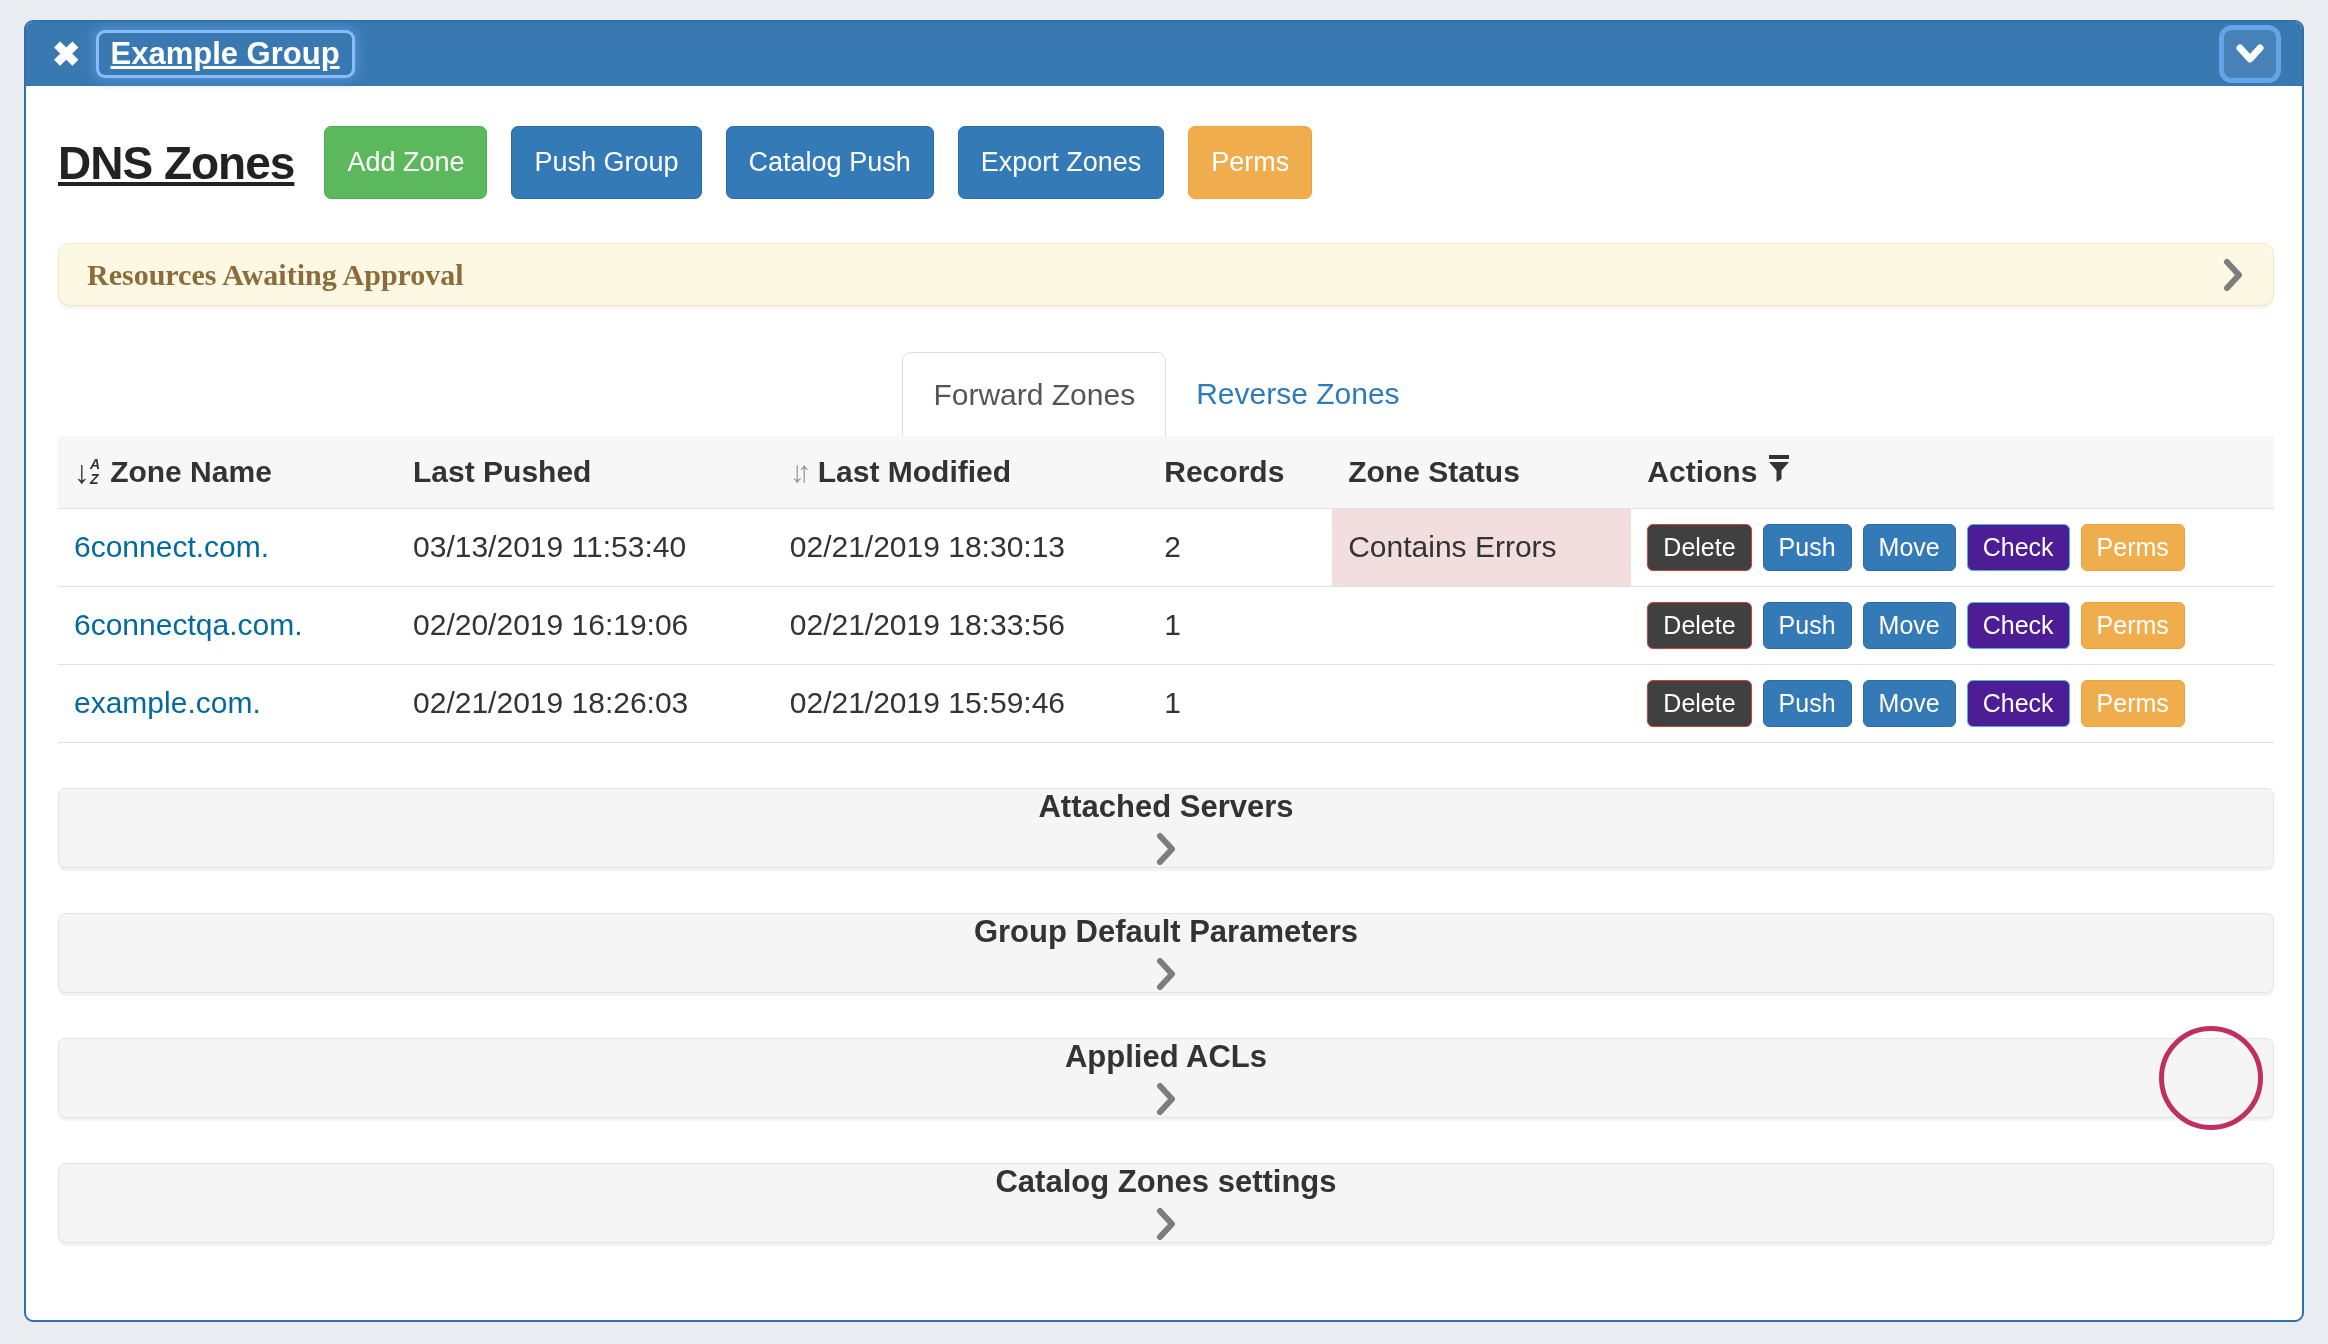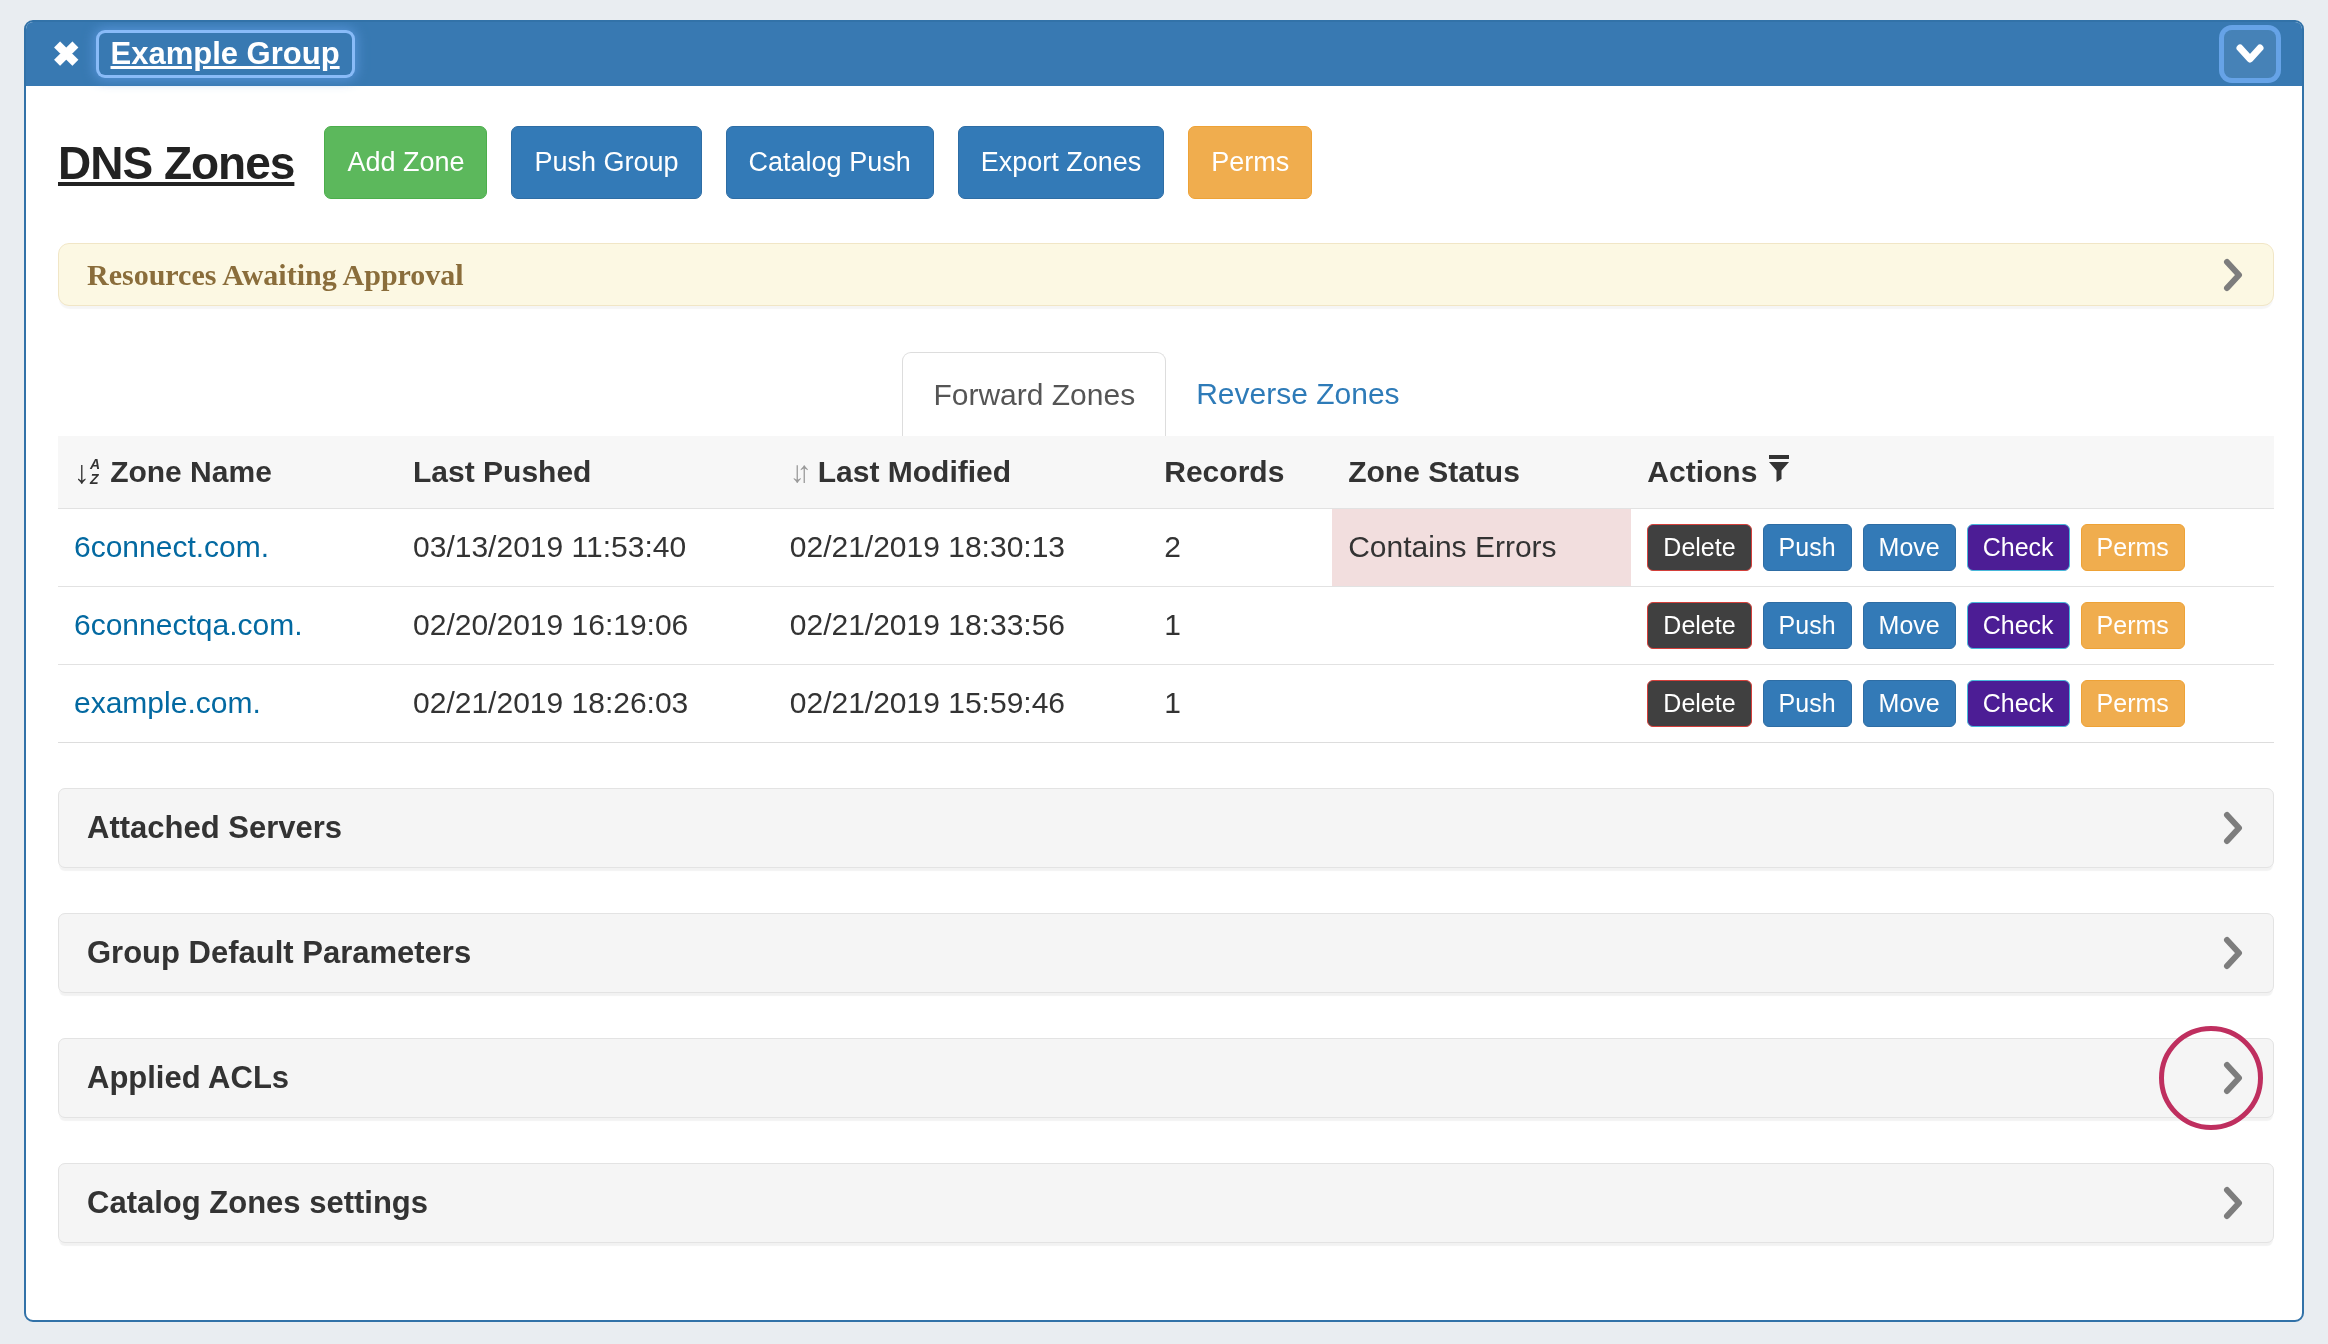--- a/index.html
+++ b/index.html
@@ -102,20 +102,21 @@
   .actions-cell { display: flex; gap: 11px; align-items: center; }
   .action-btn { font-size: 25px; padding: 8px 15px; border-radius: 6px; }
   
   .well-panel {
     margin-top: 45px; height: 80px; position: relative;
     background: #f5f5f5; border: 1px solid #e3e3e3; border-radius: 7px;
     padding: 0 28px;
     display: flex; align-items: center; justify-content: space-between;
     box-shadow: 0 4px 1px -1px rgba(0,0,0,0.05);
     cursor: pointer;
+    flex-direction: column;
   }
   .well-panel .label { font-size: 31px; font-weight: bold; color: #333; }
   .annotation-circle {
     position: absolute; right: 10px; top: 50%;
     width: 104px; height: 104px; margin-top: -52px;
     border: 5px solid #bf2f5f; border-radius: 50%;
     pointer-events: none; z-index: 5;
   }
   .chev-right svg, .chev-down svg { display: block; }
 </style>

